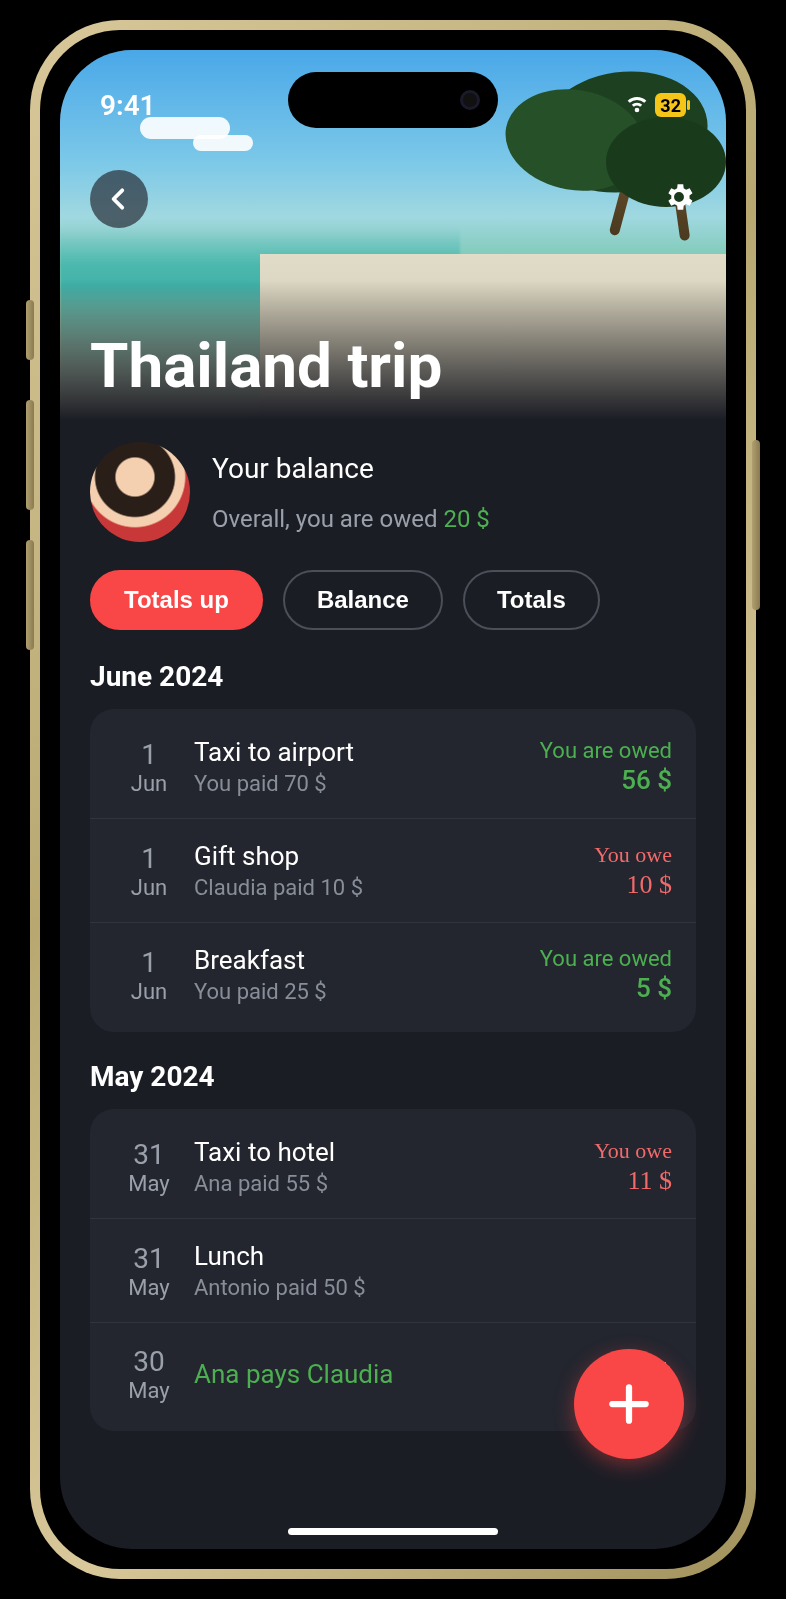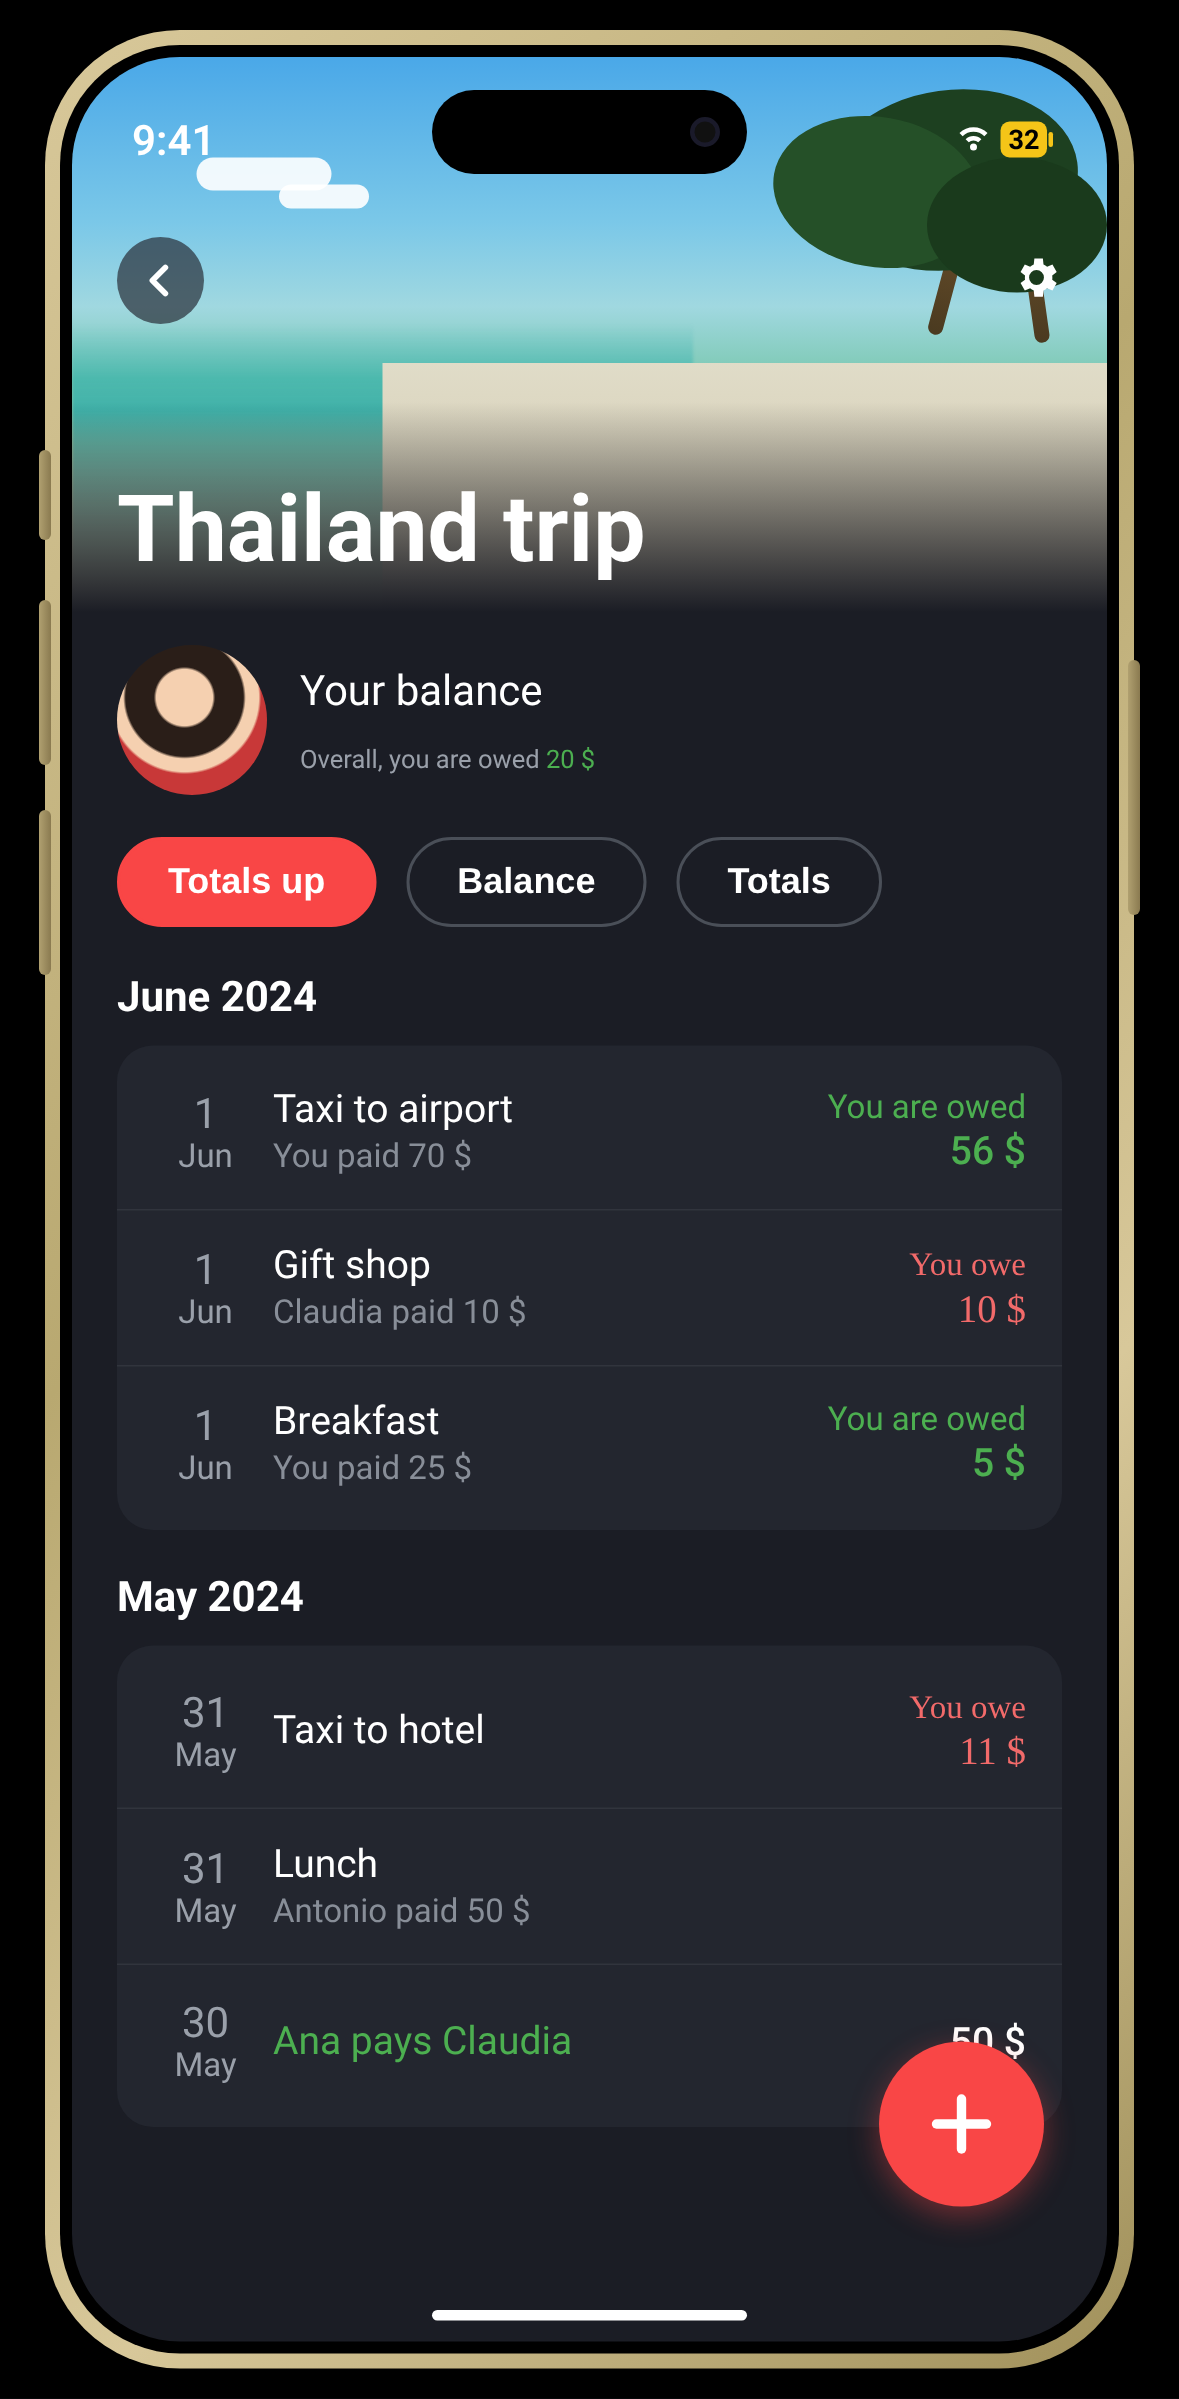--- a/index.html
+++ b/index.html
@@ -10,21 +10,21 @@
   left: 30px; top: 20px;
   width: 726px; height: 1559px;
   border-radius: 90px;
   background: linear-gradient(135deg,#d8c89a,#b8a870 40%,#d8c89a 70%,#a0905a);
   padding: 10px;
 }
 .bezel {
   width: 100%; height: 100%;
   border-radius: 80px;
   background: #000;
-  padding: 8px;
+  padding: 20px;
   position: relative;
 }
 .screen {
   width: 100%; height: 100%;
   border-radius: 72px;
   background: #1b1d25;
   overflow: hidden;
   position: relative;
 }
 
@@ -92,21 +92,21 @@
 }
 
 
 .content { padding: 22px 30px 0; color:#fff; }
 
 .balance-row{ display:flex; align-items:center; gap:22px; margin-bottom:28px;}
 .avatar{ width:100px; height:100px; border-radius:50%; overflow:hidden; flex:0 0 auto;
   background: radial-gradient(circle at 45% 35%, #f5d0b0 0 22%, #2a1e18 24% 46%, #f5d0b0 48% 58%, #c83838 60%); }
 .avatar-face{ position:relative; width:100%; height:100%;}
 .balance-label{ font-size:28px; font-weight:400; }
-.balance-sub{ font-size:17px; color:#9aa0aa; margin-top:20px;}
+.balance-sub{ font-size:24px; color:#9aa0aa; margin-top:20px;}
 .balance-amt{ color:#4caf50;}
 
 .pills{ display:flex; gap:20px; margin-bottom:30px;}
 .pill{
   padding: 14px 32px; border-radius:40px; font-size:24px; font-weight:600;
   border:2px solid #4a4f58; color:#fff; background:transparent;
 }
 .pill.primary{ background:#f94646; border-color:#f94646; color:#fff;}
 
 .month-head{ font-size:28px; font-weight:700; margin: 14px 0 16px; }
@@ -291,20 +291,21 @@
         <div class="section2">
           <div class="month-head">May 2024</div>
           <div class="card">
             <div class="exp">
               <div class="exp-date">
                   <div class="exp-day">31</div>
                   <div class="exp-mon">May</div>
                 </div>
               <div class="exp-mid">
                   <div class="exp-title">Taxi to hotel</div>
+                  <div class="exp-sub">Ana paid 55 $</div>
                 </div>
               <div class="exp-right owe">
                   <div class="exp-status">You owe</div>
                   <div class="exp-amt">11 $</div>
                 </div>
             </div>
             <div class="exp">
               <div class="exp-date">
                   <div class="exp-day">31</div>
                   <div class="exp-mon">May</div>

